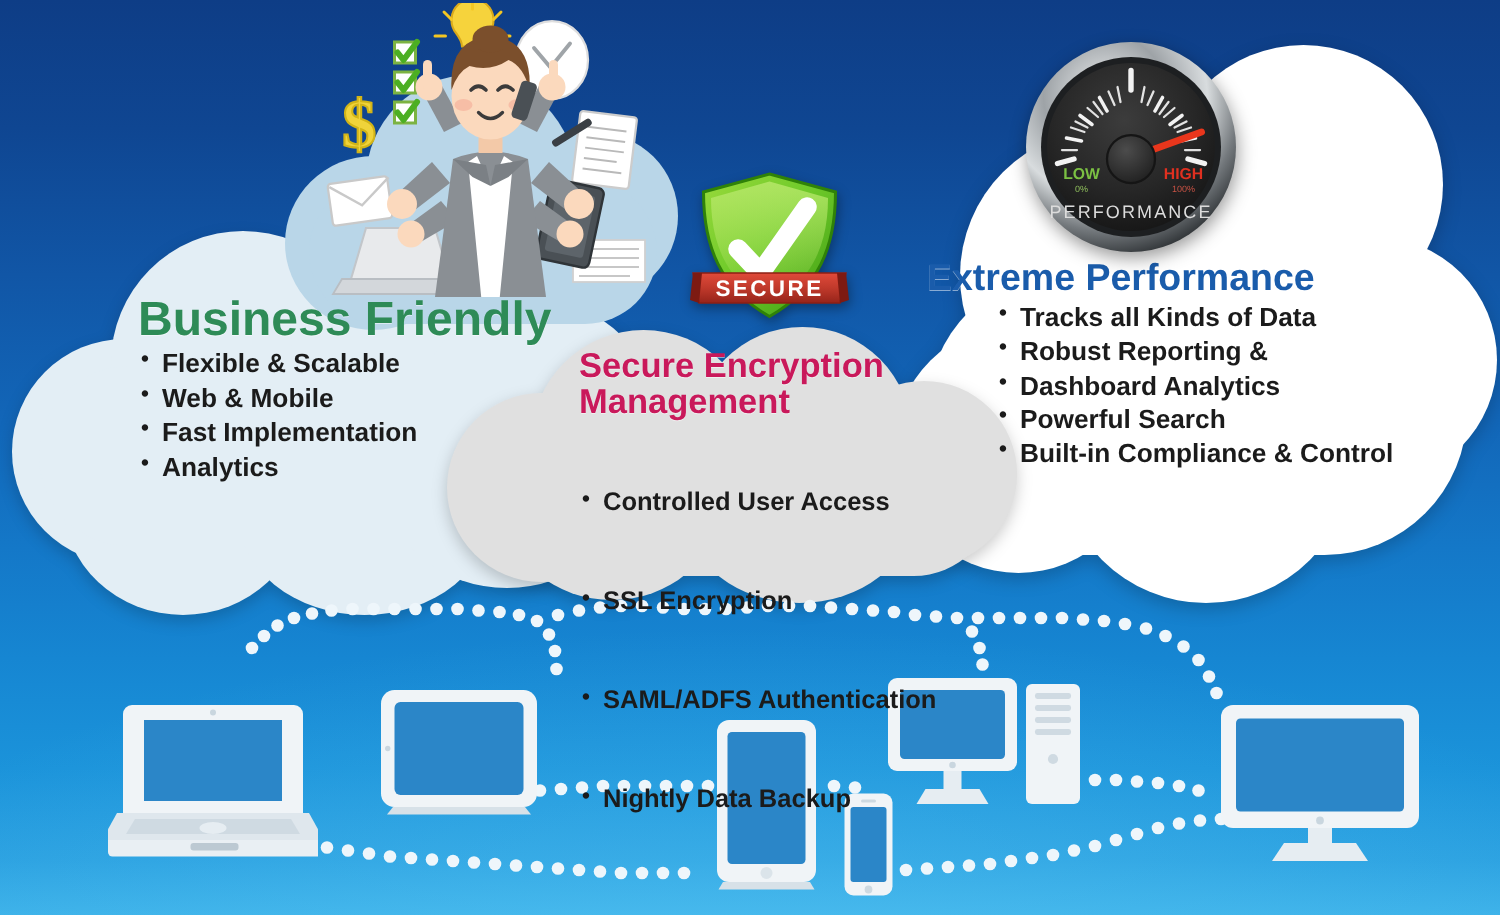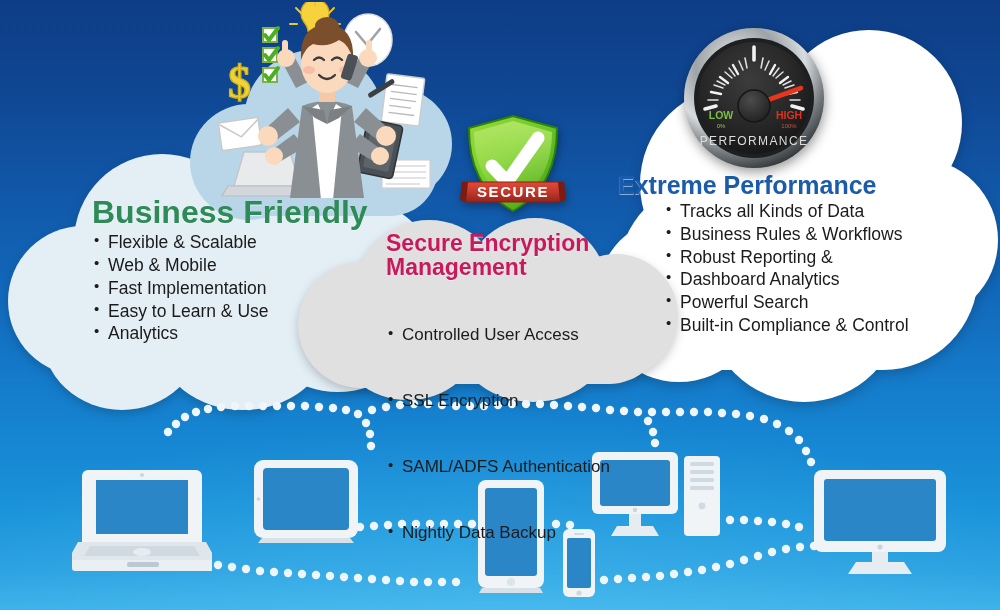--- a/index.html
+++ b/index.html
@@ -52,21 +52,21 @@
 
   
   .panel{position:absolute;z-index:6;}
   .heading{
     font-weight:bold;line-height:1.04;margin:0 0 2px 0;
     text-shadow:0 1px 0 rgba(255,255,255,.5);
   }
   ul.bullets{list-style:none;margin:0;padding:0;}
   ul.bullets li{
     position:relative;padding-left:16px;
-    color:#1b1b1b;line-height:1.30;white-space:nowrap;
+    color:#1b1b1b;line-height:1.30;white-space:nowrap;font-weight:bold;
   }
   ul.bullets li:before{
     content:"\2022";position:absolute;left:2px;top:-1px;font-size:15px;color:#1b1b1b;
   }
 
   #panel-left{left:92px;top:196px;width:300px;}
   #panel-left .heading{font-size:32px;color:#2e8b57;}
   #panel-left ul.bullets li{font-size:17.5px;}
 
   #panel-mid{left:386px;top:232px;width:280px;}
@@ -491,21 +491,20 @@
     <path d="M104 70 L98 70 L100 90 L106 88 Z" fill="#7d1a12"></path>
     <text x="53" y="85" font-family="Liberation Sans, sans-serif" font-size="15" font-weight="bold" letter-spacing="1.6" fill="#ffffff" text-anchor="middle">SECURE</text>
   </svg>
 
   <div class="panel" id="panel-left">
     <h2 class="heading">Business Friendly</h2>
     <ul class="bullets">
       <li>Flexible &amp; Scalable</li>
       <li>Web &amp; Mobile</li>
       <li>Fast Implementation</li>
-      <li>Easy to Learn &amp; Use</li>
       <li>Analytics</li>
     </ul>
   </div>
 
   <div class="panel" id="panel-mid">
     <h2 class="heading">
       <span>Secure Encryption</span><br>
       <span>Management</span>
     </h2>
     <ul class="bullets">
@@ -513,21 +512,20 @@
       <li>SSL Encryption</li>
       <li>SAML/ADFS Authentication</li>
       <li>Nightly Data Backup</li>
     </ul>
   </div>
 
   <div class="panel" id="panel-right">
     <h2 class="heading">Extreme Performance</h2>
     <ul class="bullets">
       <li>Tracks all Kinds of Data</li>
-      <li>Business Rules &amp; Workflows</li>
       <li>Robust Reporting &amp;</li>
       <li>Dashboard Analytics</li>
       <li>Powerful Search</li>
       <li>Built-in Compliance &amp; Control</li>
     </ul>
   </div>
 
   <svg class="device" id="dev-laptop" viewBox="0 0 140 108">
     <path d="M16 4 h108 a6 6 0 0 1 6 6 v66 h-120 v-66 a6 6 0 0 1 6 -6 z" fill="#f0f4f7"></path>
     <path d="M24 14 h92 v54 h-92 z" fill="#2b86c8"></path>

